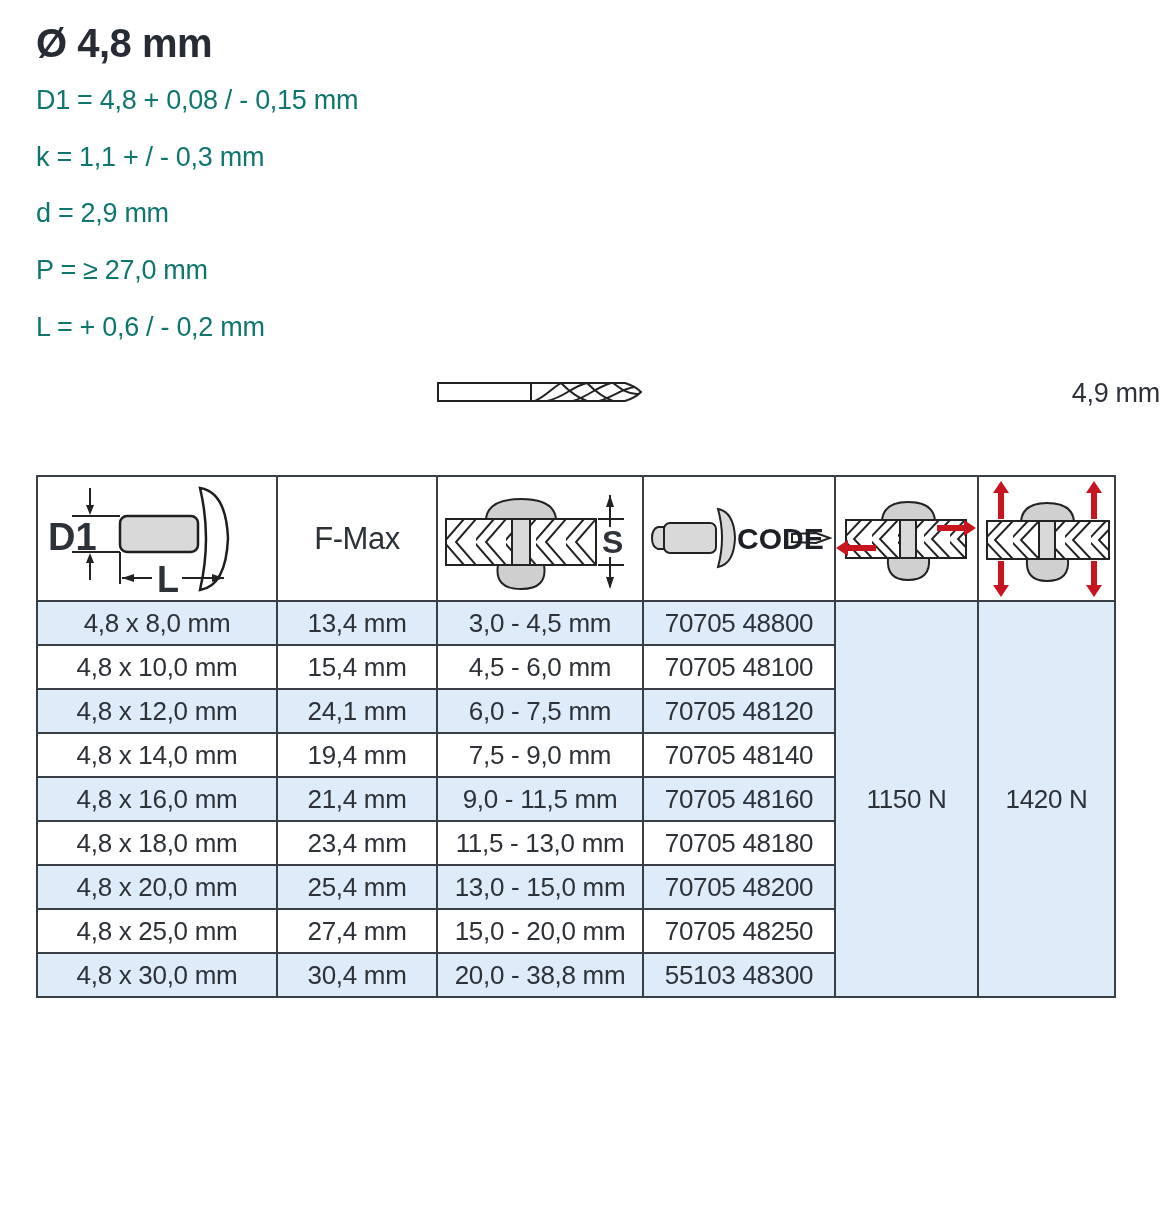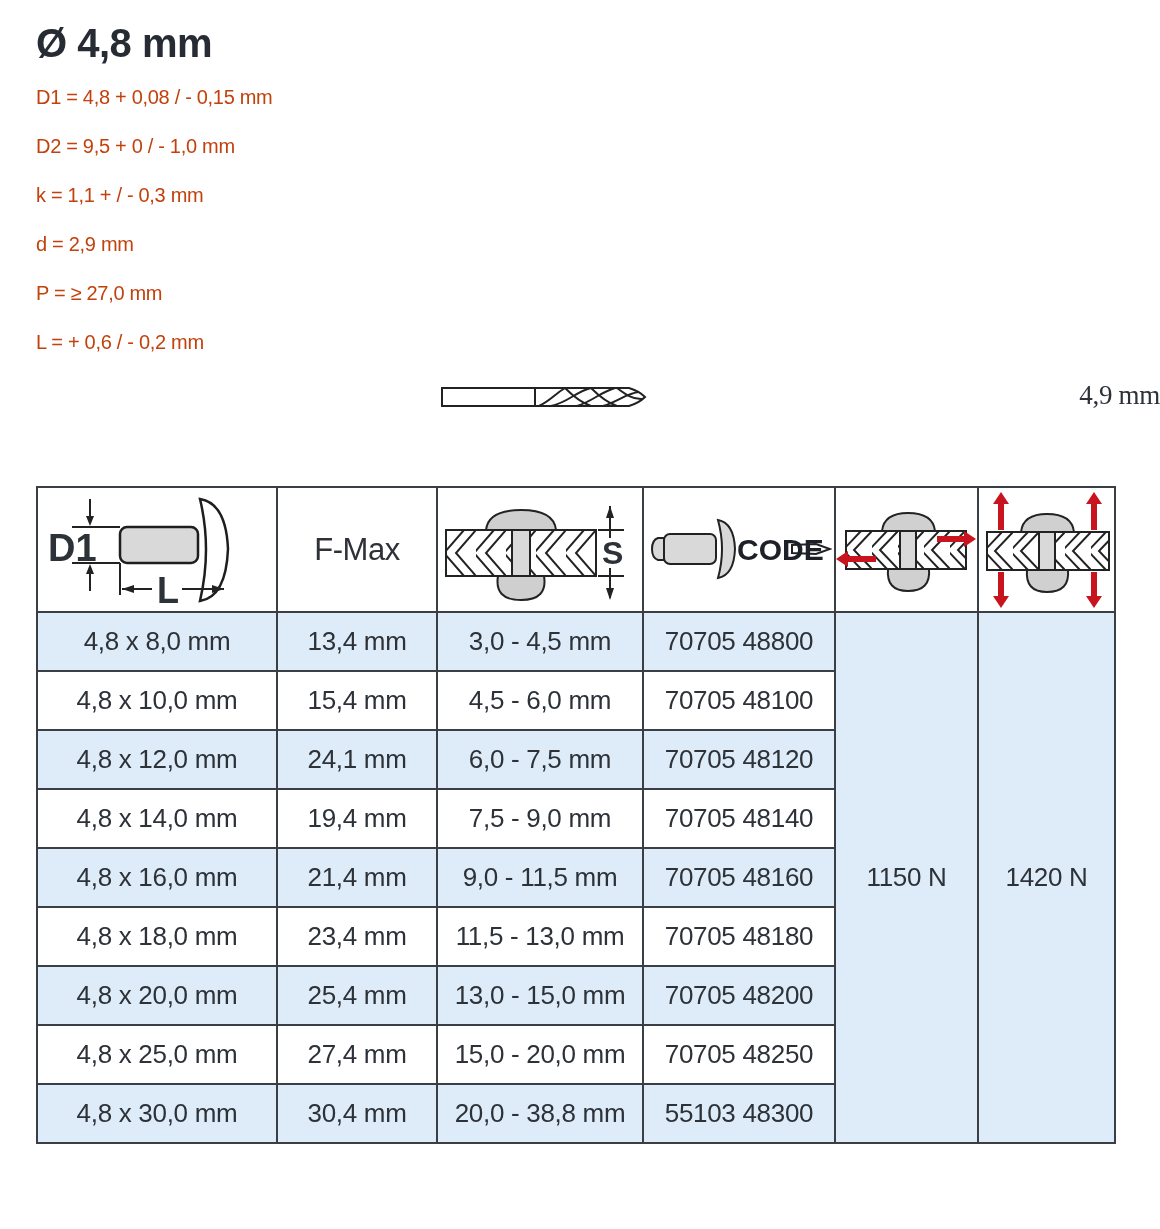--- a/index.html
+++ b/index.html
@@ -8,35 +8,35 @@
     font-family:"Liberation Sans", sans-serif;
     color:#2d3138;
     overflow:hidden;
   }
   .page{padding:14px 0 0 36px;}
   .page-title{
     font-size:40px;font-weight:bold;letter-spacing:-0.5px;
     margin:8px 10px 22px 0;line-height:1.05;color:#272c34;
   }
   .spec-line{
-    font-size:20px;letter-spacing:-0.3px;line-height:1.1;
-    margin-bottom:27px;color:#c2410c;
-  }
-  .drill-row{display:flex;align-items:flex-start;gap:26px;margin-top:6px;height:40px;font-family:Liberation Serif, serif;}
+    font-size:27px;letter-spacing:-0.3px;line-height:1.1;
+    margin-bottom:27px;color:#0f766e;
+  }
+  .drill-row{display:flex;align-items:flex-end;gap:26px;margin-top:6px;height:40px;}
   .drill-size{font-size:27px;letter-spacing:-0.3px;}
   table.spec-table{
     border-collapse:collapse;margin-top:66px;
     width:1078px;table-layout:fixed;
   }
   .spec-table th,.spec-table td{
     border:2px solid #3a3f45;text-align:center;vertical-align:middle;
     padding:0;background:#ffffff;
   }
   .spec-table thead tr{height:125px;}
-  .spec-table tbody tr{height:59px;}
+  .spec-table tbody tr{height:44px;}
   .spec-table tbody td{font-size:26px;letter-spacing:-0.3px;color:#2d3138;}
   .spec-table tbody tr:nth-child(odd) td{background:#ddecf8;}
   .spec-table td.merged{background:#ddecf8;font-size:26px;}
   .col-size{width:240px;}
   .col-fmax{width:160px;}
   .col-grip{width:206px;}
   .col-code{width:192px;}
   .col-shear{width:143px;}
   .col-tensile{width:137px;}
   .fmax-head{font-size:31px;font-weight:normal;letter-spacing:-0.5px;color:#2d3138;}
@@ -45,21 +45,20 @@
 </style>
 </head>
 <body>
 
 <div class="page">
 
   <h1 class="page-title">Ø 4,8 mm</h1>
 
   <div class="specs">
     <div class="spec-line">D1 = 4,8 + 0,08 / - 0,15 mm</div>
-    <div class="spec-line">D2 = 9,5 + 0 / - 1,0 mm</div>
     <div class="spec-line">k = 1,1 + / - 0,3 mm</div>
     <div class="spec-line">d = 2,9 mm</div>
     <div class="spec-line">P = ≥ 27,0 mm</div>
     <div class="spec-line">L = + 0,6 / - 0,2 mm</div>
   </div>
 
   <div class="drill-row">
     <svg width="212" height="34" viewBox="0 0 212 34">
       <path d="M3,8 L96,8 L96,26 L3,26 Z" fill="#ffffff" stroke="#222" stroke-width="2"></path>
       <path d="M96,8 L190,8 Q200,11 206,17 Q200,23 190,26 L96,26 Z" fill="#ffffff" stroke="#222" stroke-width="2"></path>

